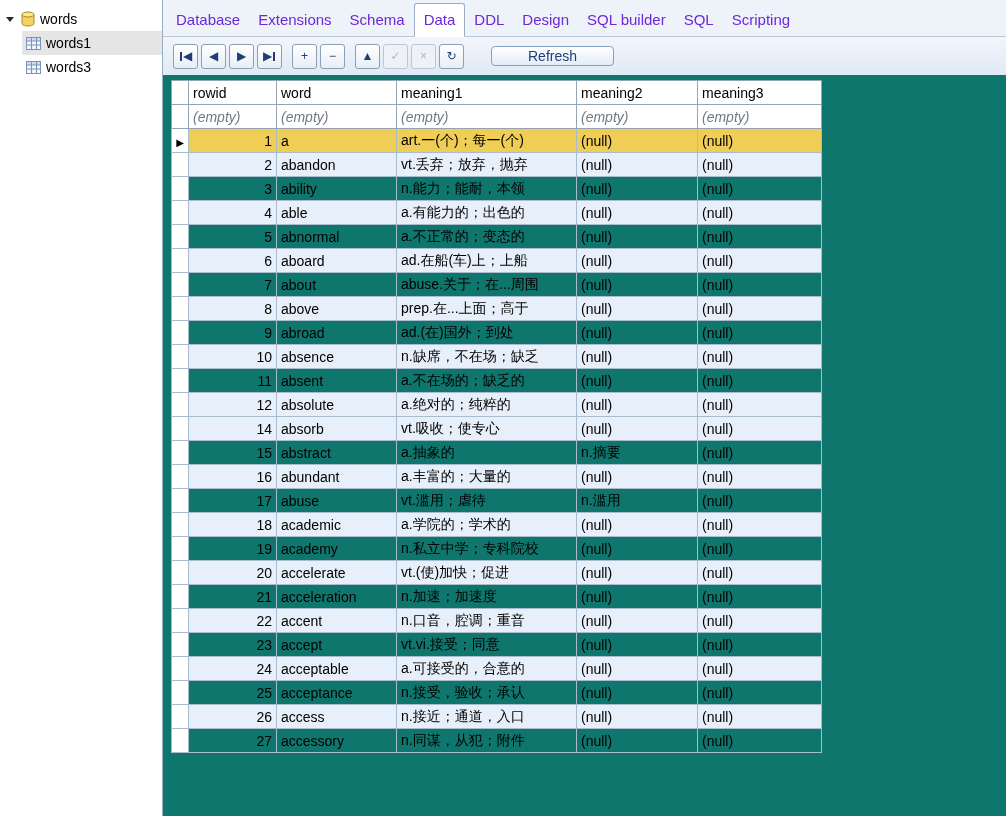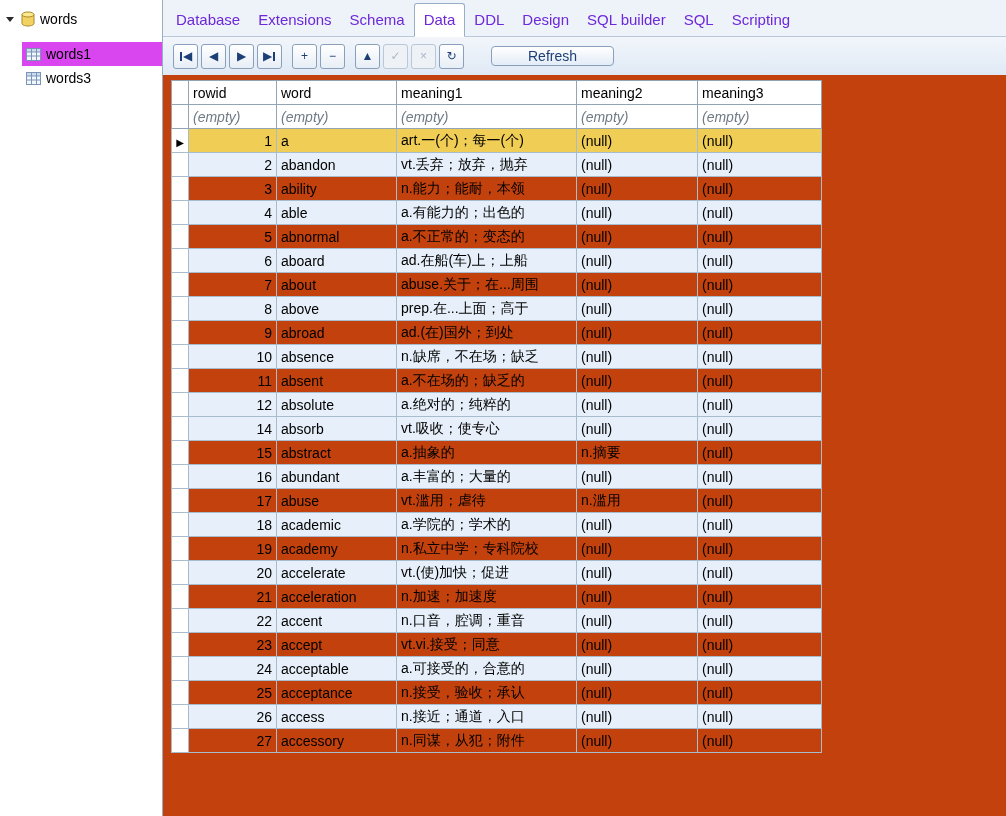--- a/index.html
+++ b/index.html
@@ -19,21 +19,21 @@
   .tree-root { display: flex; align-items: center; gap: 5px; padding: 3px 4px 3px 6px; height: 24px; }
   .expander {
     width: 0; height: 0; border-left: 4px solid transparent;
     border-right: 4px solid transparent; border-top: 5px solid #2a2a2a; margin-right: 2px;
   }
   .tree-label { font-size: 14px; white-space: nowrap; }
   .tree-item {
     display: flex; align-items: center; gap: 5px;
     margin-left: 22px; padding: 3px 6px 3px 4px; height: 24px;
   }
-  .tree-item.selected { background: #d946ef; margin-top: 11px; }
+  .tree-item.selected { background: #e5e5e5; }
   .db-icon, .tbl-icon { flex: 0 0 auto; }
 
   
   .main { flex: 1; display: flex; flex-direction: column; min-width: 0; background: #fff; }
 
   .menubar {
     height: 37px; display: flex; align-items: flex-end; padding-left: 4px;
     background: #eef3fa; border-bottom: 1px solid #b9c8da;
   }
   .menu-item { padding: 7px 9px 8px 9px; font-size: 15px; color: #6d28d9; white-space: nowrap; }
@@ -59,21 +59,21 @@
   .nav-btn .bar { width: 2px; height: 9px; background: currentColor; margin: 0 1px; }
   .nav-btn .glyph { line-height: 1; }
   .refresh-btn {
     margin-left: 24px; width: 123px; height: 20px;
     border: 1px solid #8aa0ba; border-radius: 4px;
     background: linear-gradient(#ffffff, #e3ecf7);
     color: #1d3f76; font-size: 14px; font-family: inherit;
   }
 
   
-  .grid-wrap { padding: 5px 0 0 8px; flex: 1; overflow: hidden; background: #c2410c; }
+  .grid-wrap { padding: 5px 0 0 8px; flex: 1; overflow: hidden; background: #0f766e; }
   table.grid { border-collapse: collapse; table-layout: fixed; }
   .grid th, .grid td {
     height: 24px; padding: 0 4px; border: 1px solid #93a5b5;
     font-weight: normal; text-align: left; font-size: 14px;
     white-space: nowrap; overflow: hidden;
   }
   .grid thead th { background: #fff; }
   .grid .filter-cell { font-style: italic; color: #6f7a85; margin-top: 48px; }
   .grid tbody td { border-color: #a9bccd; }
   .grid th.ind, .grid td.ind { padding: 0; text-align: center; background: #fff; }

